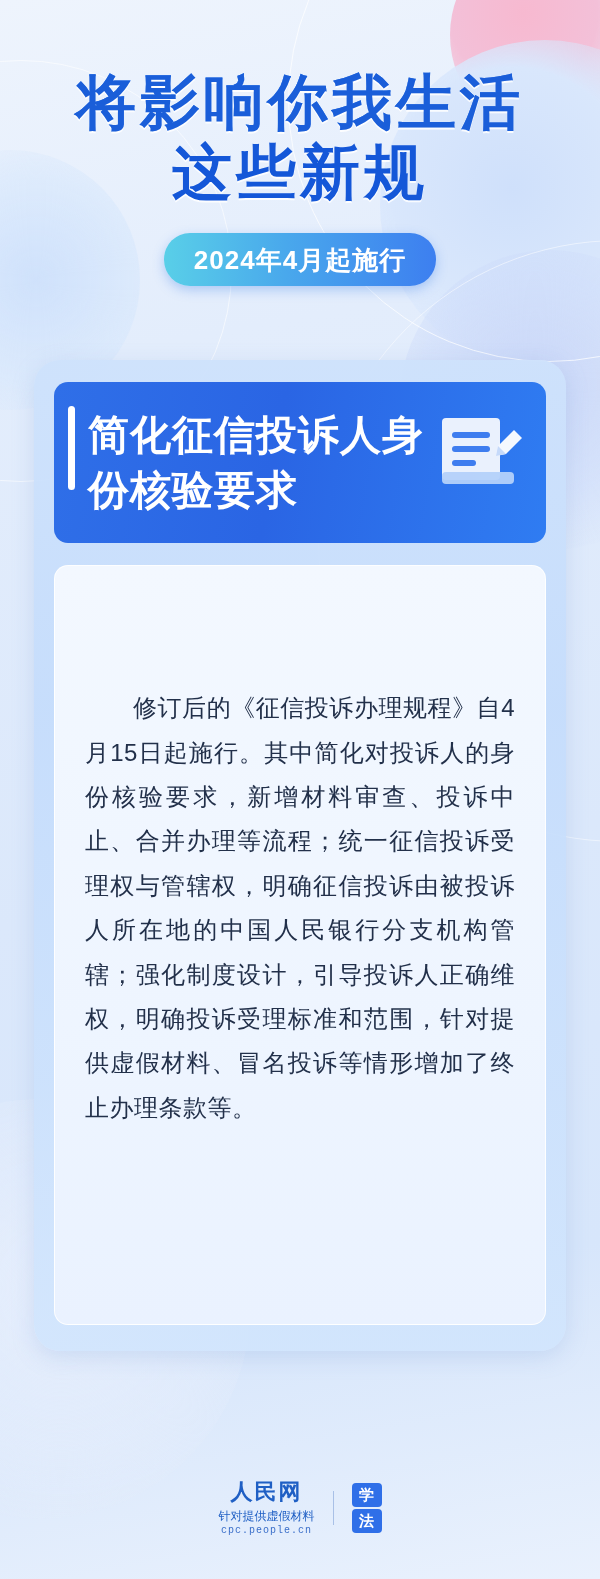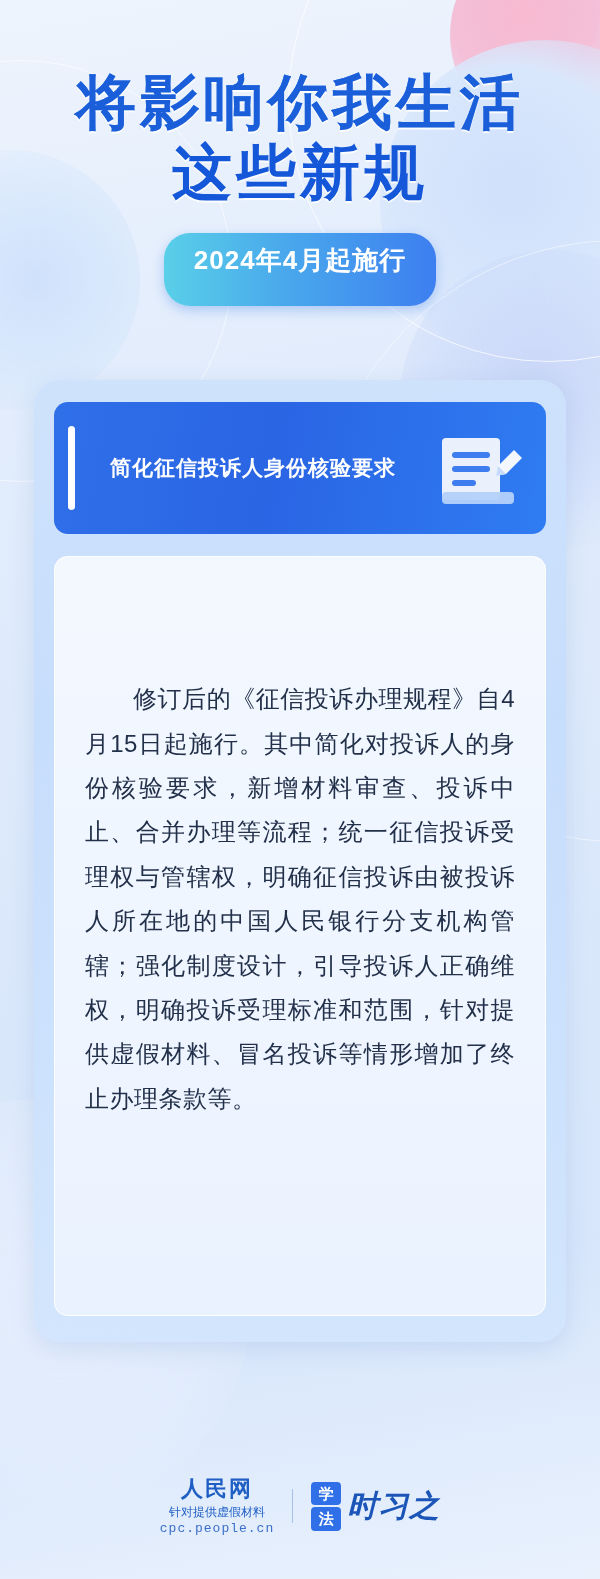--- a/index.html
+++ b/index.html
@@ -84,21 +84,21 @@
     background: linear-gradient(90deg, #1b63e0 0%, #2f7ff0 40%, #1f5fd8 100%);
     -webkit-background-clip: text;
     background-clip: text;
     color: #1a5ed9;
     margin-top: 6px;
   }
 
   .subtitle-pill {
     display: inline-block;
     margin-top: 26px;
-    padding: 10px 30px 28px;
+    padding: 10px 30px 8px;
     border-radius: 26px;
     background: linear-gradient(90deg, #59cfe8 0%, #49a8ec 45%, #3d7ff0 100%);
     color: #ffffff;
     font-size: 26px;
     font-weight: bold;
     letter-spacing: 1px;
     box-shadow: 0 4px 12px rgba(62, 130, 232, 0.35);
     text-align: center;
   }
 
@@ -127,28 +127,27 @@
   .headline-accent {
     position: absolute;
     left: 14px; top: 24px;
     width: 7px;
     height: 84px;
     border-radius: 4px;
     background: #ffffff;
   }
   .headline-text {
     color: #ffffff;
-    font-size: 21px;
+    font-size: 41px;
     font-weight: bold;
     line-height: 1.33;
     letter-spacing: 1px;
     max-width: 360px;
     position: relative;
     z-index: 2;
-    margin-left: 22px;
   }
   .headline-icon {
     position: absolute;
     right: 18px;
     top: 20px;
     width: 100px;
     height: 100px;
     opacity: 0.95;
   }
 
@@ -194,21 +193,21 @@
     letter-spacing: 2px;
     color: #1f5fc4;
   }
   .logo-people .sub {
     font-size: 12px;
     margin-top: 3px;
     color: #1f5fc4;
   }
   .logo-people .url {
     font-family: "Liberation Mono", monospace;
-    font-size: 13px;
+    font-size: 10px;
     letter-spacing: 1px;
     margin-top: 2px;
     color: #3b6fc9;
   }
   .logo-divider {
     width: 1px;
     height: 34px;
     background: rgba(60, 110, 190, 0.35);
   }
   .logo-xuexi {
@@ -285,17 +284,16 @@
       <div class="cn">人民网</div>
       <div class="sub">针对提供虚假材料</div>
       <div class="url">cpc.people.cn</div>
     </div>
     <div class="logo-divider"></div>
     <div class="logo-xuexi">
       <div>
         <div class="badge">学</div>
         <div class="badge" style="margin-top:2px;">法</div>
       </div>
-      <div class="name">时习之</div>
     </div>
   </div>
 
 </div>
 
 </body></html>

